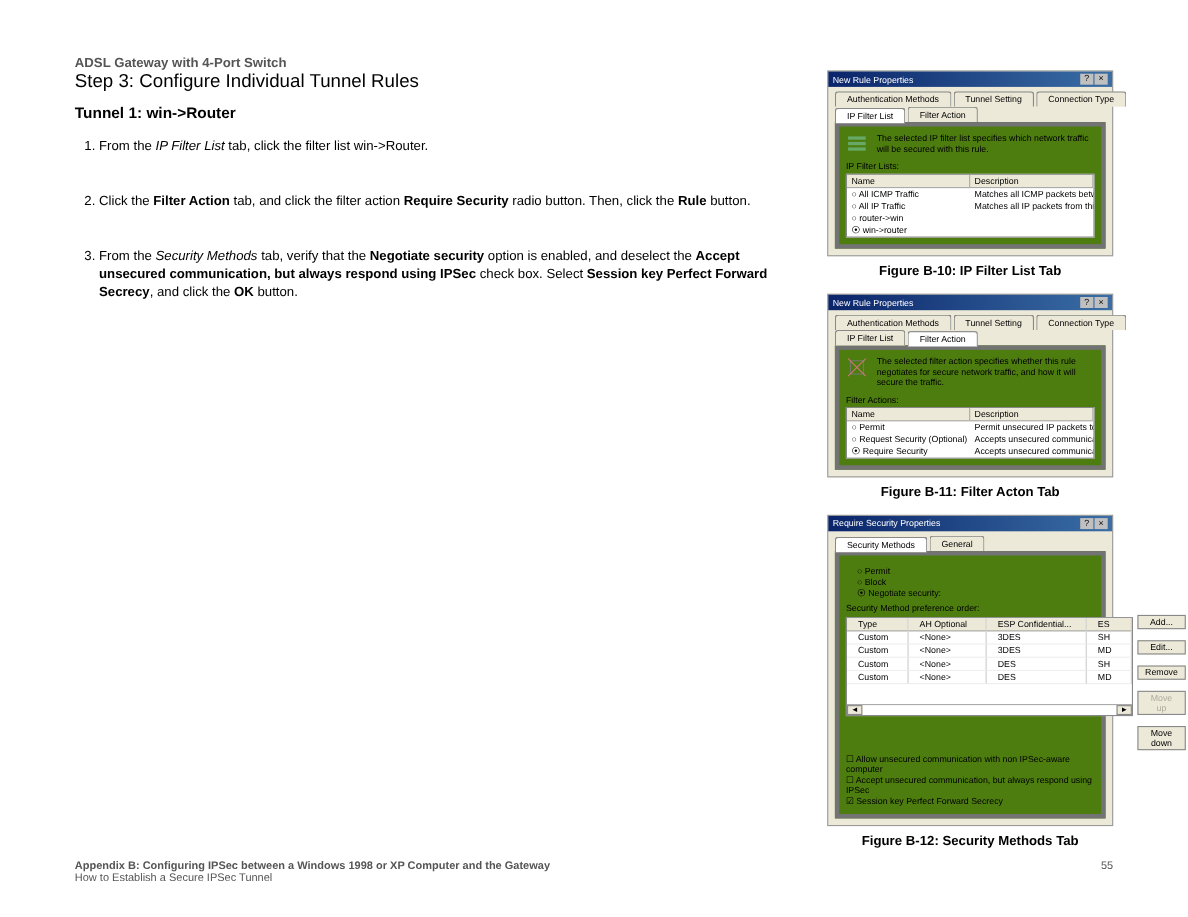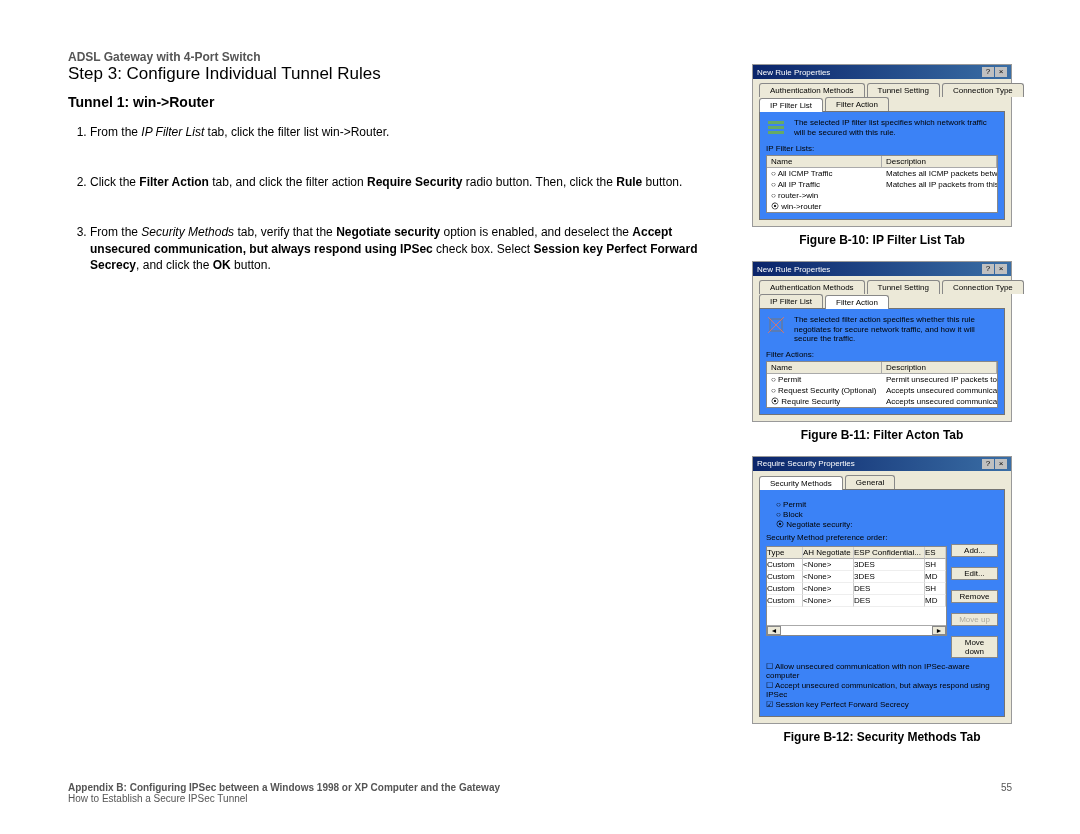--- a/index.html
+++ b/index.html
@@ -22,39 +22,39 @@
   .list li { margin-bottom: 34px; line-height: 1.35; }
   .italic { font-style: italic; }
   .bold { font-weight: bold; }
   .figure-caption { font-size: 12px; font-weight: bold; text-align: center; margin: 6px 0 14px 0; }
   .dialog { border: 1px solid #999; font-size: 8px; background: #ece9d8; box-sizing: border-box; }
   .dialog-titlebar { background: linear-gradient(to right,#0a246a,#3a6ea5); color:#fff; padding:2px 4px; display:flex; justify-content:space-between; align-items:center; }
   .dialog-titlebar .controls span { display:inline-block; width:12px; height:10px; background:#c0c0c0; color:#000; text-align:center; line-height:10px; margin-left:1px; font-size:8px;}
   .tab-row { display:flex; padding: 4px 6px 0 6px; gap:0; }
   .tab { border:1px solid #888; border-bottom:none; background:#ece9d8; padding:2px 10px; font-size:8px; border-radius:3px 3px 0 0; margin-right:2px; white-space:nowrap;}
   .tab.active { background:#fff; position:relative; top:1px;}
-  .tab-body { background:#3b82f6; margin:0 6px 6px 6px; border:1px solid #737373; padding:6px; min-height:90px; box-sizing:border-box;}
+  .tab-body { background:#4d7c0f; margin:0 6px 6px 6px; border:4px solid #737373; padding:6px; min-height:90px; box-sizing:border-box;}
   .desc-row { display:flex; gap:8px; align-items:flex-start; margin-bottom:6px;}
   .desc-row .icon { width:20px; height:20px; flex-shrink:0; display:flex; align-items:center; justify-content:center;}
   .desc-row .txt { font-size:8px; line-height:1.2; }
   .section-label { font-size:8px; margin:4px 0 2px 0;}
   .listbox { border:1px solid #888; background:#fff; }
   .listbox-header { display:flex; border-bottom:1px solid #aaa; background:#ece9d8;}
   .listbox-header span { padding:1px 4px; border-right:1px solid #aaa; font-size:8px; flex:1;}
   .listbox-row { display:flex; }
   .listbox-row span { padding:1px 4px; font-size:8px; flex:1; overflow:hidden; white-space:nowrap;}
   .radio::before { content:"○ "; }
   .radio.selected::before { content:"⦿ "; }
   
   .b12 { font-size:8px; }
   .b12 .radios { margin:4px 0 4px 10px;}
   .b12 .radios div { margin:1px 0; }
   .b12 .table { border:1px solid #888; background:#fff; margin:2px 0;}
   .b12 .trow { display:flex; }
-  .b12 .trow span { border-right:1px solid #ccc; border-bottom:1px solid #eee; padding:1px 0; font-size:8px;}
+  .b12 .trow span { border-right:1px solid #ccc; border-bottom:1px solid #eee; padding:1px 10px; font-size:8px;}
   .b12 .trow.header span { background:#ece9d8; border-bottom:1px solid #aaa;}
   .b12 .btns { display:flex; flex-direction:column; gap:10px; }
   .b12 .btns button, .b12 button { font-size:8px; padding:1px 6px; background:#ece9d8; border:1px solid #888; }
   .b12 .table-wrap { display:flex; gap:4px; align-items:flex-start;}
   .b12 .checks { margin-top:4px;}
   .b12 .checks div { margin:1px 0;}
   .b12 .scrollbar { display:flex; justify-content:space-between; border-top:1px solid #aaa;}
   .b12 .scrollbar span { width:12px; text-align:center; background:#ece9d8; border:1px solid #888; font-size:7px;}
   .footer { position:absolute; bottom:30px; left:68px; right:68px; display:flex; justify-content:space-between; font-size:10px; color:#555;}
   .footer .left .l1 { font-weight:bold;}
@@ -197,21 +197,21 @@
           <div><span class="radio">Permit</span></div>
           <div><span class="radio">Block</span></div>
           <div><span class="radio selected">Negotiate security:</span></div>
         </div>
         <div class="section-label">Security Method preference order:</div>
         <div class="table-wrap">
           <div style="flex:1">
             <div class="table">
               <div class="trow header">
                 <span class="col-type">Type</span>
-                <span class="col-ah">AH Negotiate</span>
+                <span class="col-ah">AH Optional</span>
                 <span class="col-esp">ESP Confidential...</span>
                 <span class="col-es">ES</span>
               </div>
               <div class="trow">
                   <span class="col-type">Custom</span>
                   <span class="col-ah">&lt;None&gt;</span>
                   <span class="col-esp">3DES</span>
                   <span class="col-es">SH</span>
                 </div>
               <div class="trow">

